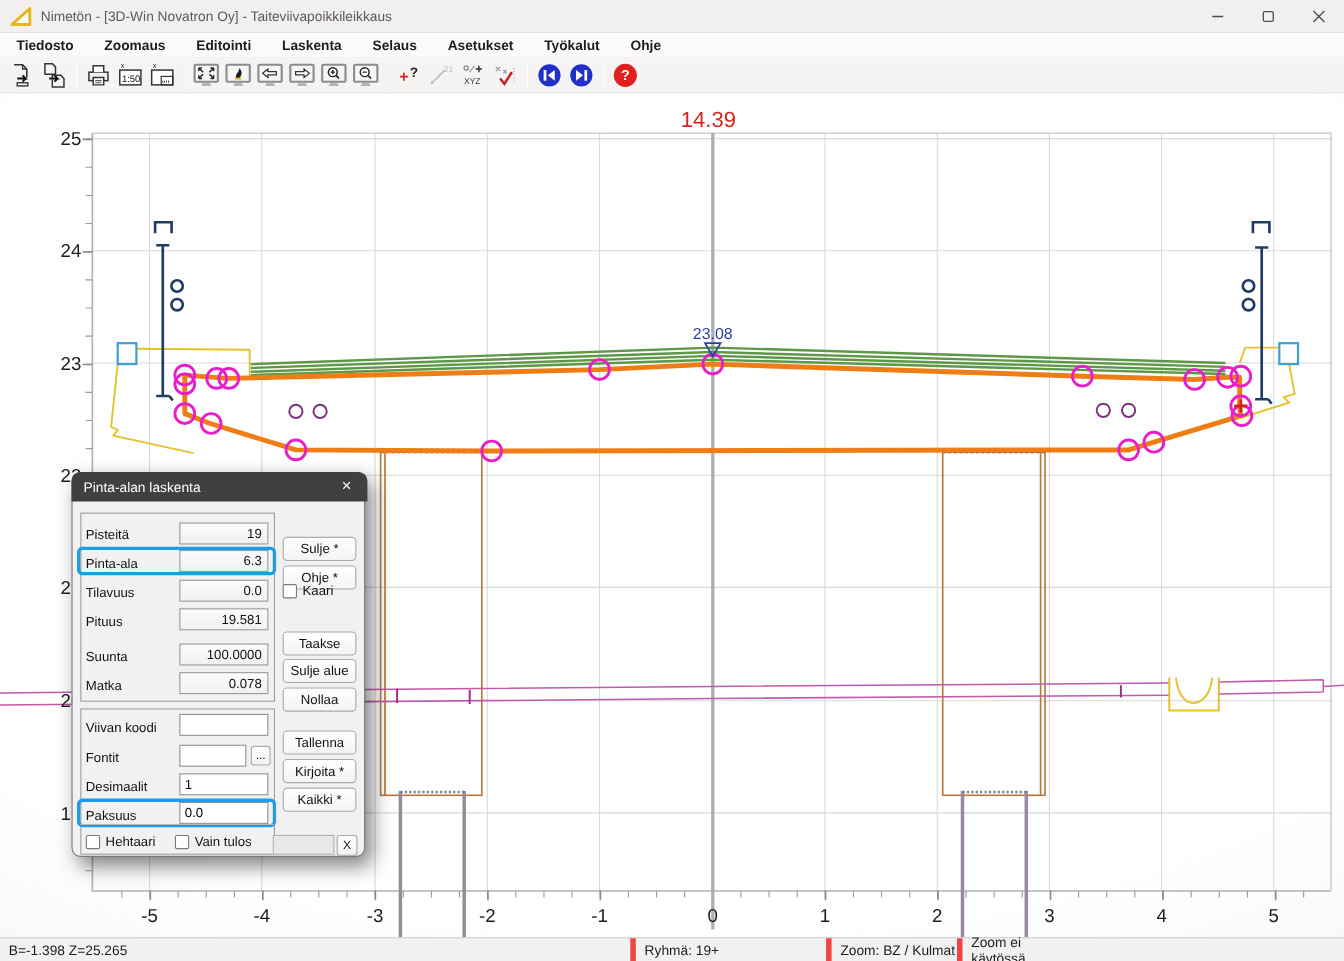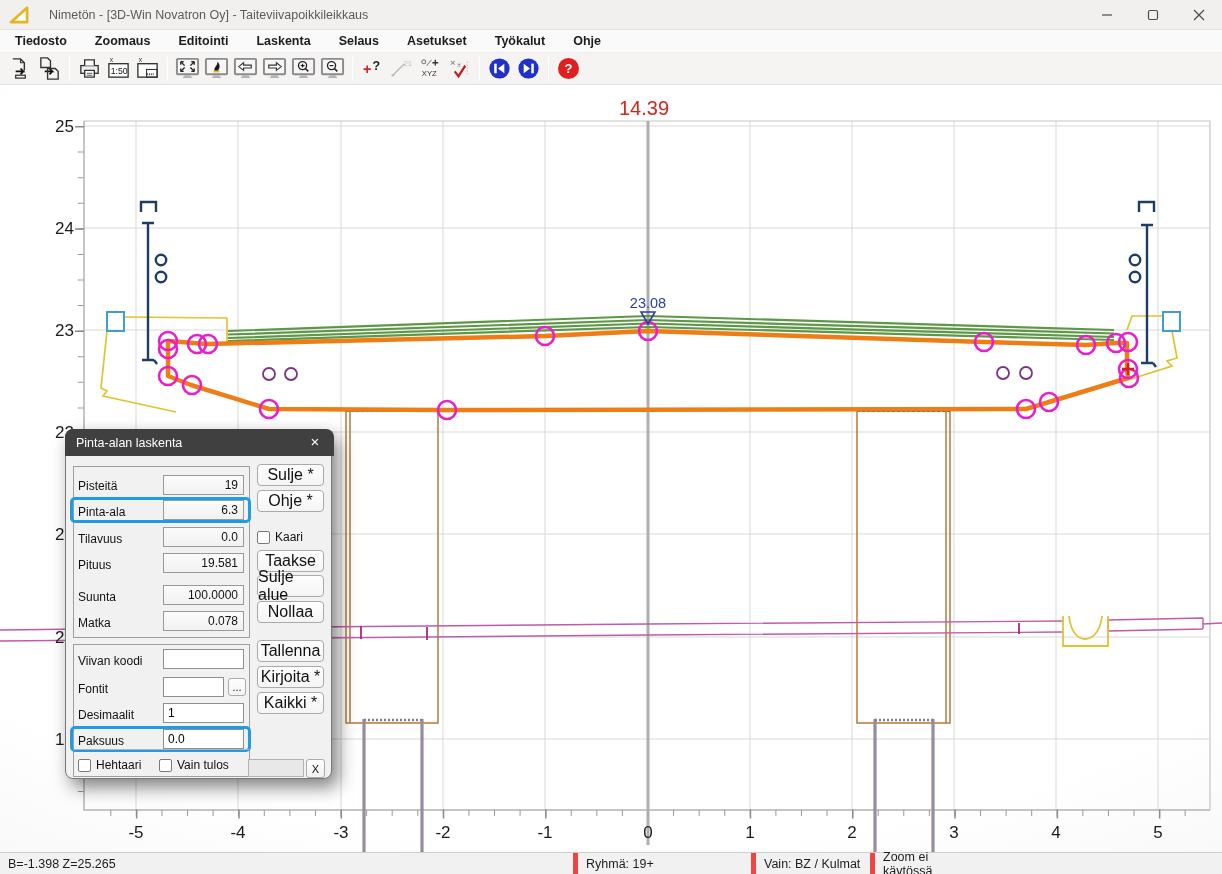--- a/index.html
+++ b/index.html
@@ -5,21 +5,21 @@
   * { margin:0; padding:0; box-sizing:border-box; }
   html,body { width:1222px; height:874px; overflow:hidden;
               font-family:"Liberation Sans", sans-serif; background:#fff; }
   #app { position:relative; width:1222px; height:874px; background:#fff; }
 
   
   .titlebar { position:absolute; left:0; top:0; width:100%; height:30px;
               background:#f2f0ef; border-bottom:1px solid #e3e1e0;
               display:flex; align-items:center; }
   .app-logo { width:20px; height:18px; margin-left:9px; }
-  .title-text { margin-left:20px; font-size:12.5px; color:#5d5a58; }
+  .title-text { margin-left:8px; font-size:12.5px; color:#5d5a58; }
   .win-controls { position:absolute; right:0; top:0; height:30px; display:flex; }
   .win-btn { width:46px; height:30px; display:flex; align-items:center; justify-content:center;
              color:#4a4a4a; font-size:13px; cursor:default; }
   .win-btn svg { stroke:#4f4d4c; stroke-width:1.2; fill:none; }
 
   
   .menubar { position:absolute; left:0; top:30px; width:100%; height:23px; background:#fbfafa;
              display:flex; align-items:center; border-bottom:1px solid #f0efee;font-weight:bold; }
   .menu-item { font-size:12.5px; color:#1c1c1c; padding:3px 11px; margin-left:6px; }
   .menu-item:first-child { margin-left:4px; }
@@ -57,21 +57,21 @@
   .groupbox { position:absolute; border:1px solid #9f9e9e; background:transparent; }
   .drow-label { position:absolute; left:12px; font-size:12px; color:#111; }
   .dfield { position:absolute; left:97px; width:81px; height:20px;
             background:linear-gradient(#fbfbfb,#f1f1f1); border:1px solid #9a9a9a;
             font-size:12px; text-align:right; padding:2px 5px 0 0; }
   .dinput { position:absolute; left:97px; width:81px; height:20px; background:#fff;
             border:1px solid #8f8f8f; font-size:12px; padding:0 4px; font-family:"Liberation Sans",sans-serif; }
   .hl-ring { position:absolute; border:3px solid #1f9be8; border-radius:5px; background:transparent; pointer-events:none; }
   .dlg-btn { position:absolute; left:191px; width:67px; height:22px;
              background:linear-gradient(#fefefe,#f4f4f4); border:1px solid #aaa; border-radius:4px;
-             font-size:16px; display:flex; align-items:center; justify-content:center; }
+             font-size:12px; display:flex; align-items:center; justify-content:center;margin-top:24px; }
   .cbx { position:absolute; display:flex; align-items:center; font-size:12px; }
   .cbx .box { width:13px; height:13px; border:1px solid #7a7a7a; background:#fff; border-radius:2px;
               margin-right:5px; }
   .sep-inner { position:absolute; left:7px; width:176px; height:1px; background:#b5b4b4; }
   .gray-field { position:absolute; width:56px; height:18px; background:#e9e8e8; border:1px solid #b4b3b3; }
   .x-btn { position:absolute; width:19px; height:19px; background:linear-gradient(#fefefe,#f2f2f2);
            border:1px solid #aaa; border-radius:3px; font-size:11px; display:flex; align-items:center;
            justify-content:center; }
 
   
@@ -476,17 +476,17 @@
     <div class="dlg-btn" style="top:236px">Kirjoita *</div>
     <div class="dlg-btn" style="top:262px">Kaikki *</div>
 
     <div class="gray-field" style="left:182px; top:329px"></div>
     <div class="x-btn" style="left:240px; top:329px">X</div>
   </div>
 
   <div class="statusbar">
     <div class="sb-seg" style="width:578px">B=-1.398  Z=25.265</div>
     <div class="sb-seg" style="width:178px">Ryhmä: 19+</div>
-    <div class="sb-seg" style="width:119px">Vain: BZ  /  Kulmat</div>
+    <div class="sb-seg" style="width:119px">Zoom: BZ  /  Kulmat</div>
     <div class="sb-seg" style="width:98px; border-right:none">Zoom ei käytössä</div>
   </div>
 
 </div>
 
 </body></html>

